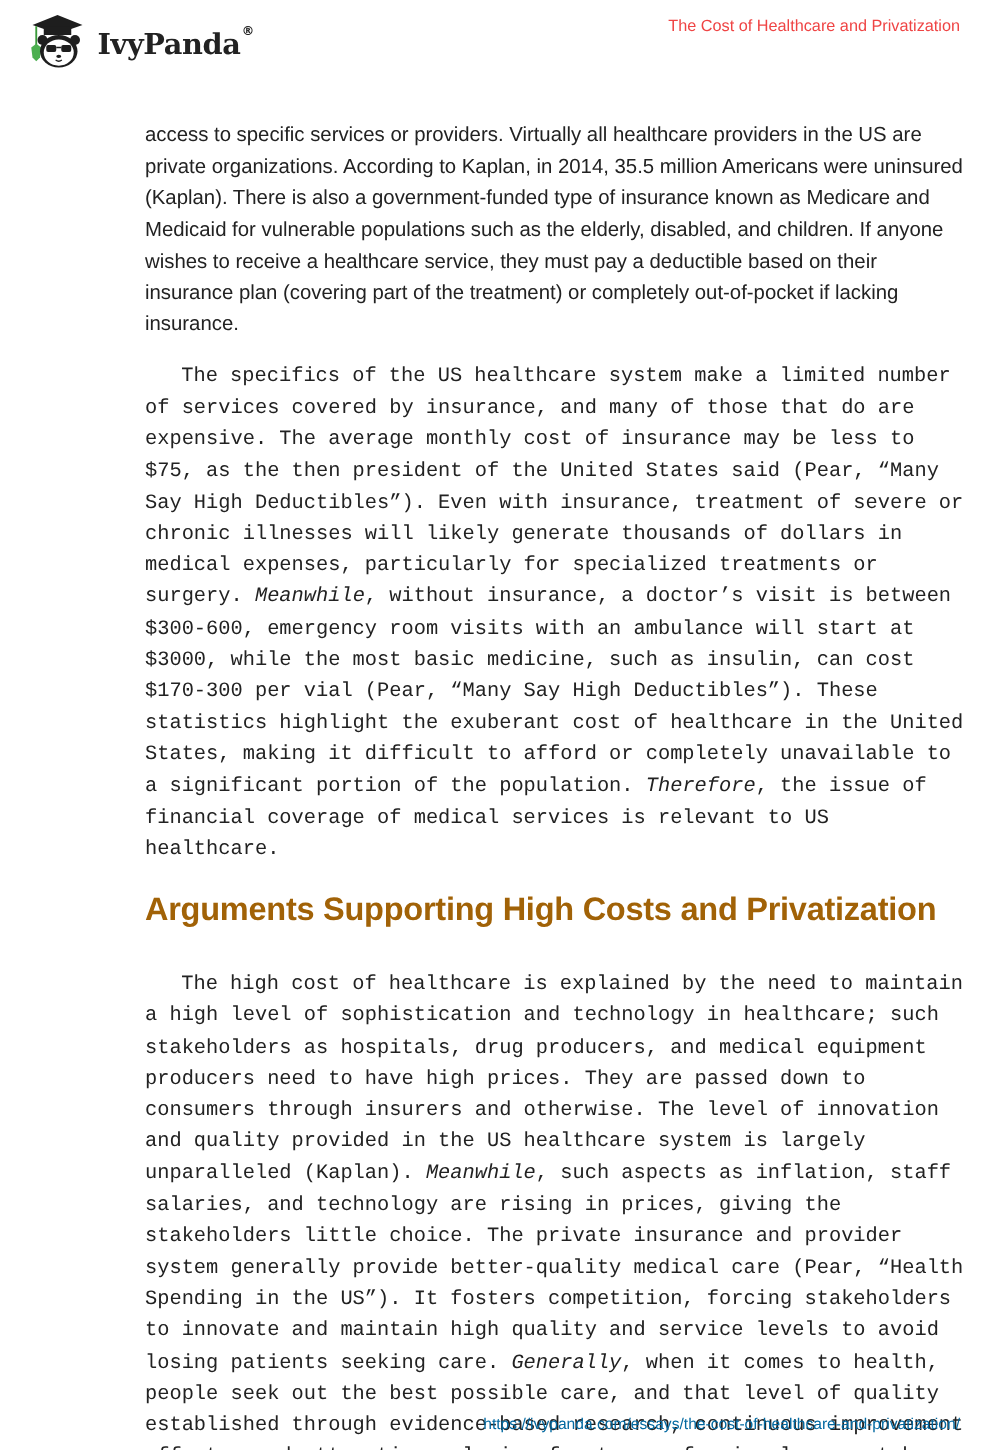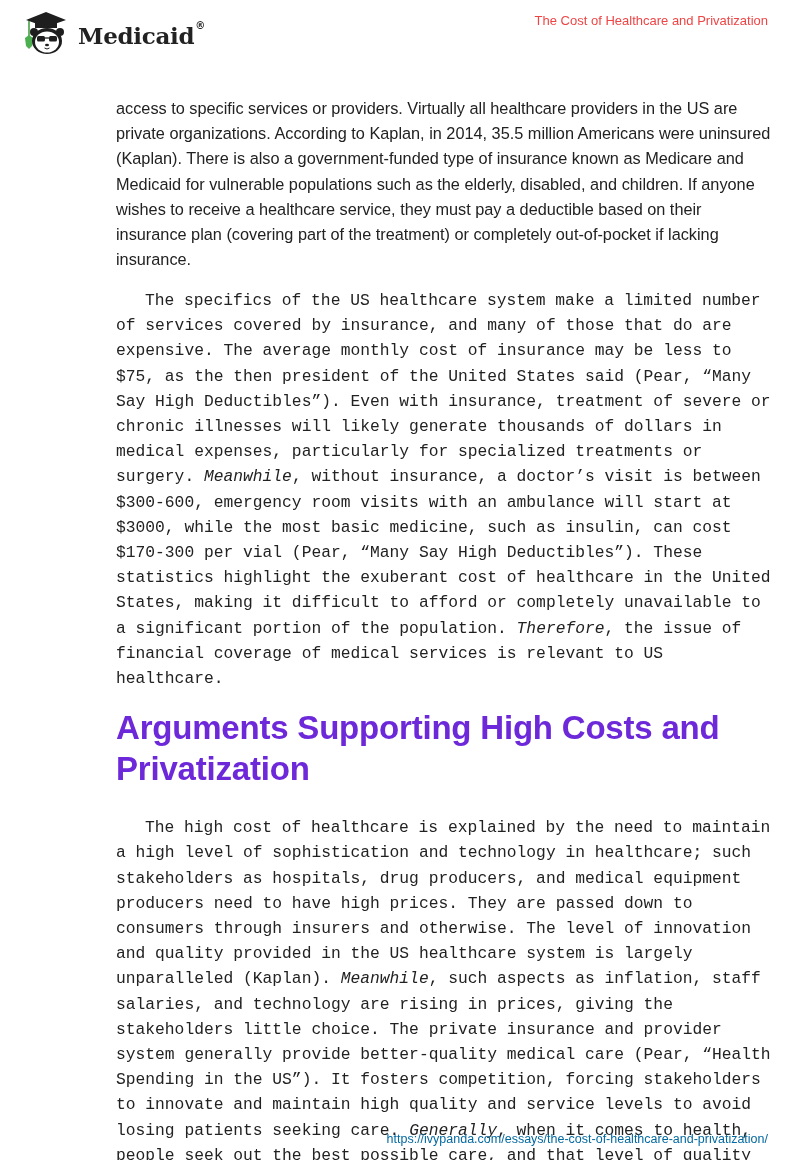--- a/index.html
+++ b/index.html
@@ -69,24 +69,24 @@
       line-height: 25.2px;
       color: #222222;
       margin-bottom: 15.5px;
     }
     .para.indent {
       text-indent: 29px;
       font-family: Liberation Mono, monospace;
     }
     .para em { font-style: italic; }
     .heading {
-      font-size: 33px;
+      font-size: 26px;
       font-weight: bold;
       line-height: 41px;
-      color: #6d28d9;
+      color: #a16207;
       margin-top: 16px;
       margin-bottom: 26px;
       letter-spacing: -0.2px;
     }
     .footer-url {
       position: absolute;
       right: 32px;
       top: 1132px;
       font-size: 12.5px;
       color: #0369a1;
@@ -111,21 +111,21 @@
       <circle cx="16" cy="24" r="4" fill="#1e1e1e"></circle>
       <circle cx="42" cy="24" r="4" fill="#1e1e1e"></circle>
 
       <rect x="19" y="28" width="8" height="5.5" rx="1.5" fill="#1e1e1e"></rect>
       <rect x="31" y="28" width="8" height="5.5" rx="1.5" fill="#1e1e1e"></rect>
       <line x1="27" y1="30" x2="31" y2="30" stroke="#1e1e1e" stroke-width="1.3"></line>
 
       <ellipse cx="29" cy="37" rx="2" ry="1.3" fill="#1e1e1e"></ellipse>
       <path d="M26.5,40 Q29,42 31.5,40" stroke="#1e1e1e" stroke-width="1" fill="none"></path>
     </svg>
-    <span class="logo-text"><span>Medicaid</span><span class="logo-reg">®</span></span>
+    <span class="logo-text"><span>IvyPanda</span><span class="logo-reg">®</span></span>
   </div>
   <div class="doc-title">The Cost of Healthcare and Privatization</div>
 </div>
 
 <div class="content">
   <p class="para">access to specific services or providers. Virtually all healthcare providers in the US are private organizations. According to Kaplan, in 2014, 35.5 million Americans were uninsured (Kaplan). There is also a government-funded type of insurance known as Medicare and Medicaid for vulnerable populations such as the elderly, disabled, and children. If anyone wishes to receive a healthcare service, they must pay a deductible based on their insurance plan (covering part of the treatment) or completely out-of-pocket if lacking insurance.</p>
 
   <p class="para indent"><span>The specifics of the US healthcare system make a limited number of services covered by insurance, and many of those that do are expensive. The average monthly cost of insurance may be less to $75, as the then president of the United States said (Pear, “Many Say High Deductibles”). Even with insurance, treatment of severe or chronic illnesses will likely generate thousands of dollars in medical expenses, particularly for specialized treatments or surgery. </span><em>Meanwhile</em><span>, without insurance, a doctor’s visit is between $300-600, emergency room visits with an ambulance will start at $3000, while the most basic medicine, such as insulin, can cost $170-300 per vial (Pear, “Many Say High Deductibles”). These statistics highlight the exuberant cost of healthcare in the United States, making it difficult to afford or completely unavailable to a significant portion of the population. </span><em>Therefore</em><span>, the issue of financial coverage of medical services is relevant to US healthcare.</span></p>
 
   <h2 class="heading">Arguments Supporting High Costs and Privatization</h2>

